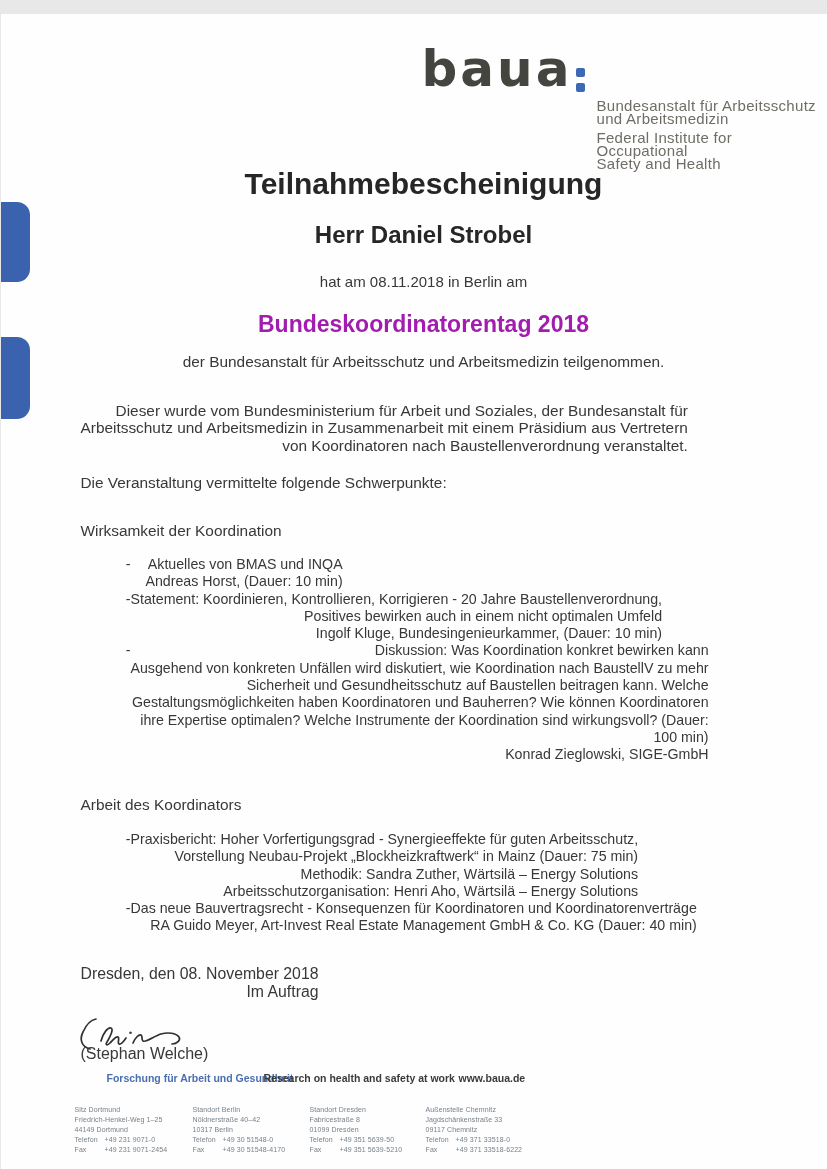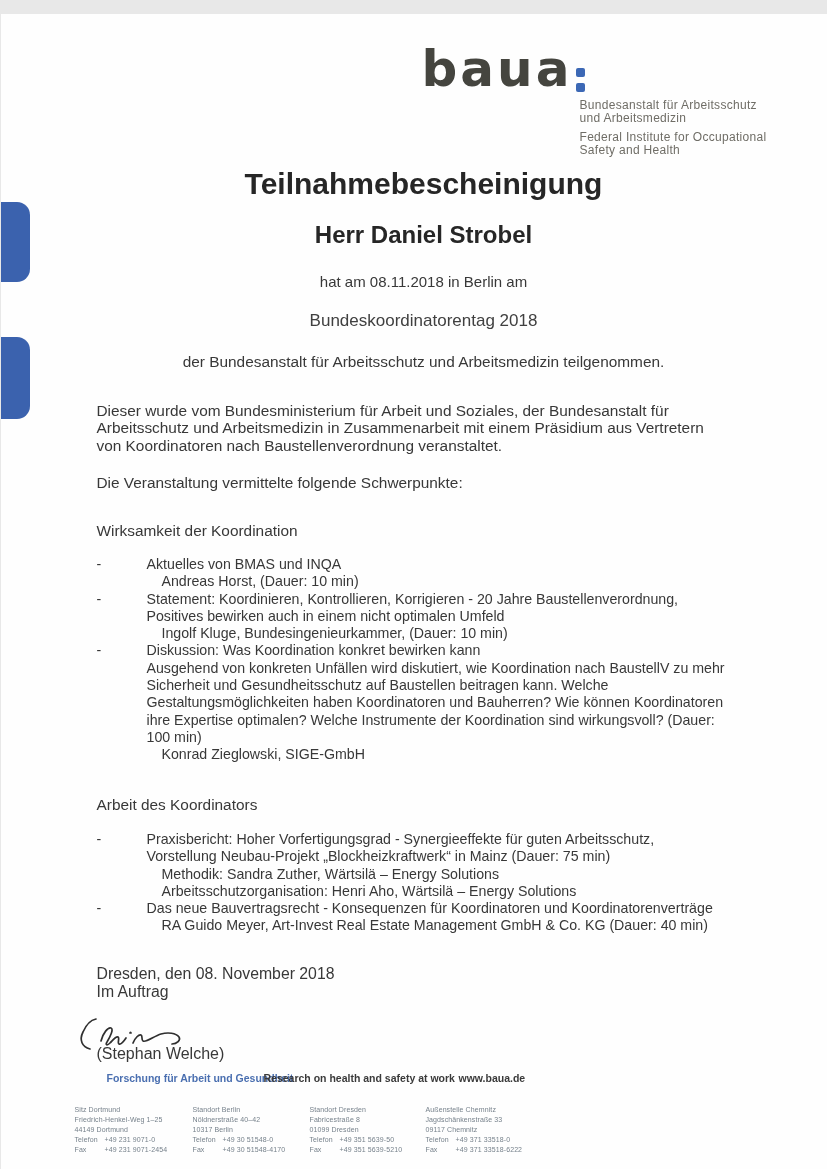--- a/index.html
+++ b/index.html
@@ -19,33 +19,33 @@
 
   
   .wordmark{
     position:absolute;left:421px;top:30px;
     font-family:"DejaVu Sans", sans-serif;
     font-weight:bold;font-size:50px;line-height:1;
     letter-spacing:3px;color:#45453f;
   }
   .colon{position:absolute;left:575px;top:54px;display:flex;flex-direction:column;gap:6px;}
   .colon i{display:block;width:9px;height:9px;background:#3c68b5;border-radius:2px;}
-  .org-names{position:absolute;left:579px;top:85px;font-size:12px;line-height:13px;color:#6f6d66;letter-spacing:0.3px;}
+  .org-names{position:absolute;left:596px;top:85px;font-size:15px;line-height:13px;color:#6f6d66;letter-spacing:0.3px;}
   .org-names .en{margin-top:6px;}
 
   
   .center-col{position:absolute;left:80px;width:686px;text-align:center;white-space:nowrap;}
   .doc-title{top:153px;font-size:30px;font-weight:bold;color:#262626;}
   .recipient{top:207px;font-size:24px;font-weight:bold;color:#262626;}
   .date-line{top:259px;font-size:15px;}
-  .event-title{top:297px;font-size:17px;font-weight:normal;color:#404040;}
+  .event-title{top:297px;font-size:23px;font-weight:bold;color:#a21caf;}
   .event-subline{top:339px;font-size:15.4px;}
 
   
-  .blk{position:absolute;left:96px;white-space:nowrap;}
+  .blk{position:absolute;left:80px;white-space:nowrap;text-align:right;}
   .para{font-size:15.4px;line-height:17.3px;}
   .p1{top:388px;}
   .p2{top:460px;}
   .sec-h{font-size:15.4px;}
   .h1s{top:508px;}
   .h2s{top:782px;}
   .list{font-size:14.2px;line-height:17.3px;}
   .l1{top:542px;}
   .l2{top:817px;}
   .li{display:flex;}

